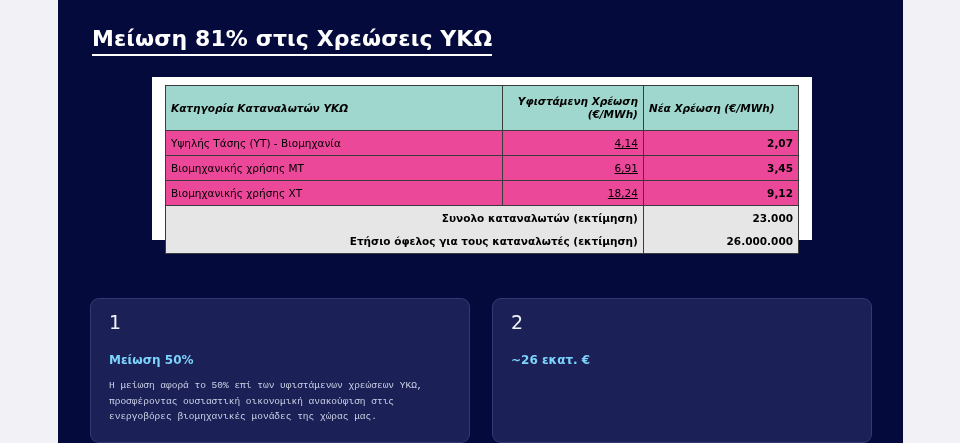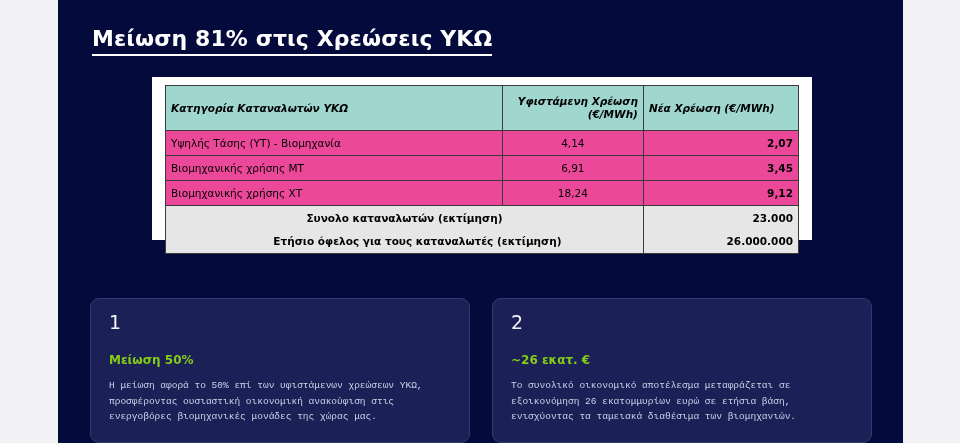--- a/index.html
+++ b/index.html
@@ -82,24 +82,25 @@
   
   tr.data-row td {
     height: 25px;
     font-size: 10.5px;
     background: #ec4899;
   }
   td.c-label { text-align: left; border-bottom: none; border-top: none; }
   tr.data-row:first-of-type td.c-label { border-top: 1px solid #3b3b3b; }
   tr.data-row:last-of-type td.c-label { border-bottom: 1px solid #3b3b3b; }
   td.c-exist {
-    text-align: center;
+    text-align: right;
     border-bottom: none;
     border-top: none;
     padding-right: 6px;
+    text-decoration: underline;
   }
   tr.data-row:first-of-type td.c-exist { border-top: 1px solid #3b3b3b; }
   tr.data-row:last-of-type td.c-exist { border-bottom: 1px solid #3b3b3b; }
   td.c-new {
     text-align: right;
     font-weight: 700;
     background: #f0e4c6;
     border-bottom: none;
     border-top: none;
     padding-right: 6px;
@@ -111,21 +112,21 @@
   tr.sum-row td {
     background: #e6e6e6;
     font-weight: 700;
     height: 24px;
     font-size: 10.5px;
     border-top: none;
     border-bottom: none;
   }
   tr.sum-row.first td { border-top: 1px solid #3b3b3b; }
   tr.sum-row.last td { border-bottom: 1px solid #3b3b3b; padding-left: 31px; }
-  td.s-label { text-align: center; }
+  td.s-label { text-align: right; }
   td.s-value { text-align: right; padding-right: 6px; }
 
   
   #cards {
     position: absolute;
     left: 32px;
     top: 298px;
     width: 782px;
     height: 145px;
     display: flex;
@@ -144,21 +145,21 @@
   .card-number {
     font-size: 19px;
     font-weight: 400;
     color: #f2f3f8;
     line-height: 1;
     margin-bottom: 21px;
   }
   .card-heading {
     font-size: 12px;
     font-weight: 700;
-    color: #84cc16;
+    color: #7dd3fc;
     margin-bottom: 11px;
     line-height: 1.2;
   }
   .card-body {
     font-size: 9.5px;
     font-weight: 400;
     color: #cdd2e6;
     line-height: 1.62;
     font-family: Liberation Mono, monospace;
   }
@@ -214,17 +215,16 @@
 
   <div id="cards">
     <div class="card">
       <div class="card-number">1</div>
       <div class="card-heading">Μείωση 50%</div>
       <div class="card-body">Η μείωση αφορά το 50% επί των υφιστάμενων χρεώσεων ΥΚΩ, προσφέροντας ουσιαστική οικονομική ανακούφιση στις ενεργοβόρες βιομηχανικές μονάδες της χώρας μας.</div>
     </div>
     <div class="card">
       <div class="card-number">2</div>
       <div class="card-heading">~26 εκατ. €</div>
-      <div class="card-body">Το συνολικό οικονομικό αποτέλεσμα μεταφράζεται σε εξοικονόμηση 26 εκατομμυρίων ευρώ σε ετήσια βάση, ενισχύοντας τα ταμειακά διαθέσιμα των βιομηχανιών.</div>
     </div>
   </div>
 
 </div>
 
 </body></html>

